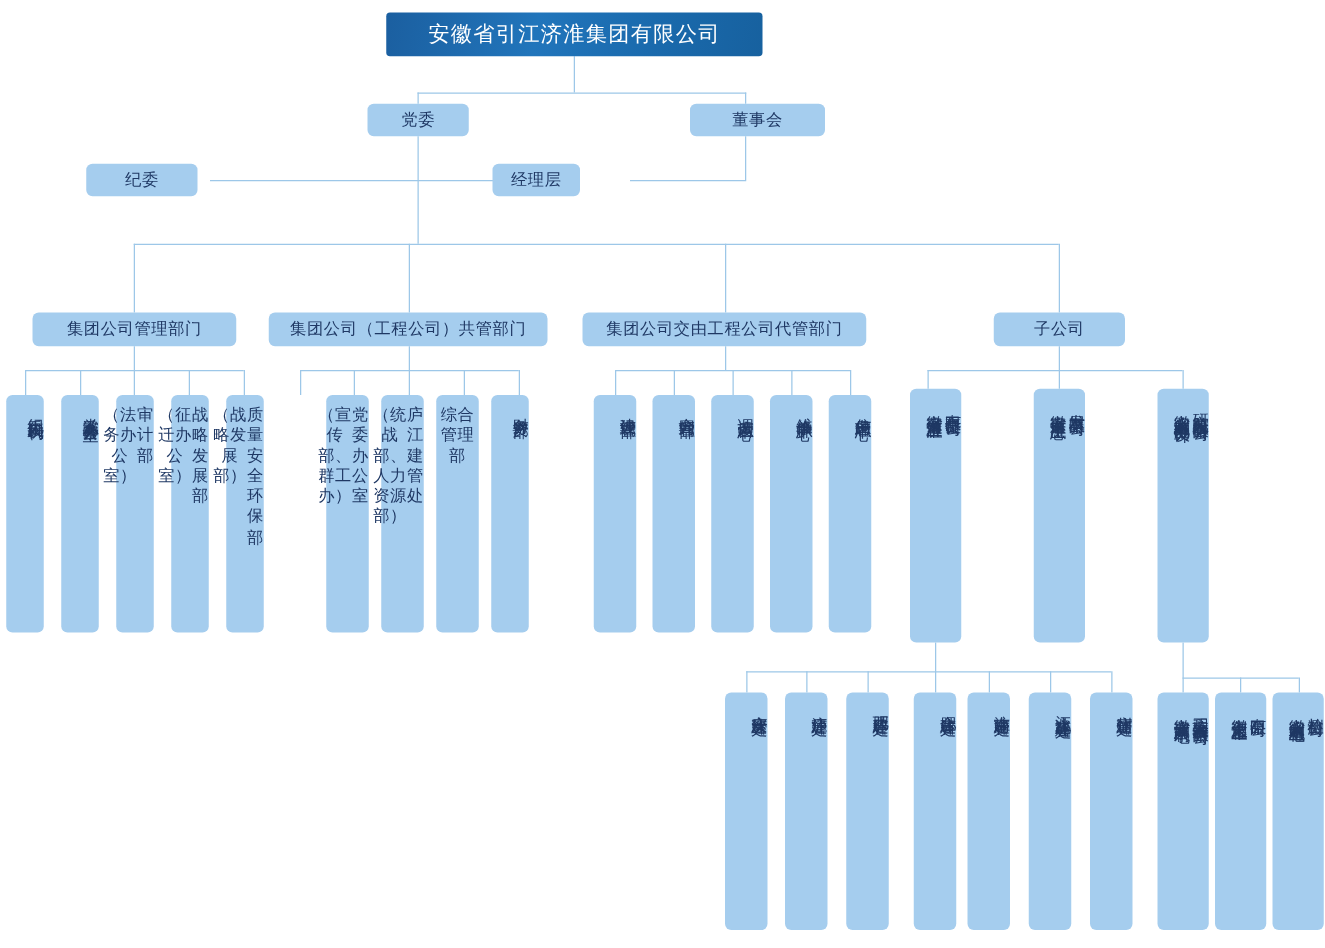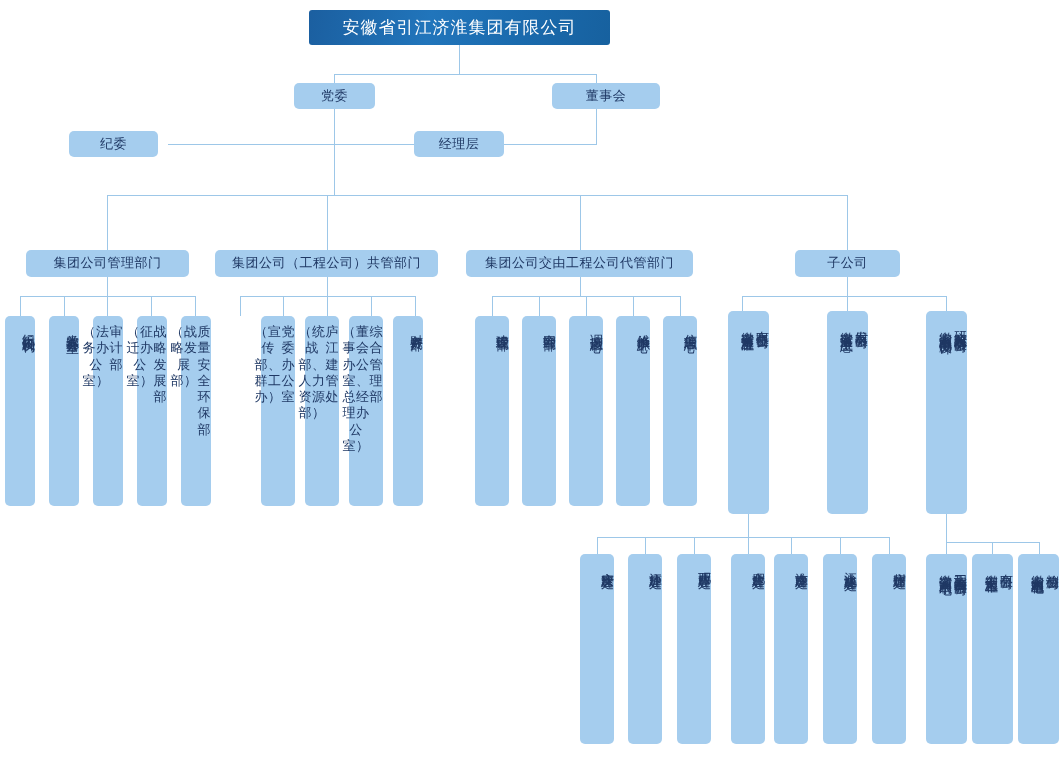--- a/index.html
+++ b/index.html
@@ -146,21 +146,21 @@
   <div class="ln lnh" style="left:946px;top:542px;width:93px;"></div>
   <div class="ln lnv" style="left:992px;top:542px;height:12px;"></div>
   <div class="ln lnv" style="left:1039px;top:542px;height:12px;"></div>
 
   <div class="box root" style="left:309px;top:10px;width:301px;height:35px;">安徽省引江济淮集团有限公司</div>
 
   <div class="box" style="left:294px;top:83px;width:81px;height:26px;">党委</div>
   <div class="box" style="left:552px;top:83px;width:108px;height:26px;">董事会</div>
 
   <div class="box" style="left:69px;top:131px;width:89px;height:26px;">纪委</div>
-  <div class="box" style="left:414px;top:131px;width:90px;height:26px;">经理层</div>
+  <div class="box" style="left:394px;top:131px;width:70px;height:26px;">经理层</div>
 
   <div class="box" style="left:26px;top:250px;width:163px;height:27px;text-align:right;">集团公司管理部门</div>
   <div class="box" style="left:466px;top:250px;width:227px;height:27px;">集团公司交由工程公司代管部门</div>
   <div class="box" style="left:215px;top:250px;width:223px;height:27px;">集团公司（工程公司）共管部门</div>
   <div class="box" style="left:795px;top:250px;width:105px;height:27px;">子公司</div>
 
   <div class="box vbox" style="left:5px;top:316px;width:30px;height:190px;">
     <span class="vmain">纪委内设机构</span>
   </div>
   <div class="box vbox" style="left:49px;top:316px;width:30px;height:190px;">
@@ -194,21 +194,20 @@
   </div>
   <div class="box" style="left:305px;top:316px;width:34px;height:190px;">
     <div class="vwrap">
       <span class="vmain">庐江建管处</span>
       <span class="vsub">（统战部、人力资源部）</span>
     </div>
   </div>
   <div class="box" style="left:349px;top:316px;width:34px;height:190px;">
     <div class="vwrap">
       <span class="vmain">综合管理部</span>
-      <span class="vsub">（董事会办公室、总经理办公室）</span>
     </div>
   </div>
   <div class="box vbox" style="left:393px;top:316px;width:30px;height:190px;">
     <span class="vmain">财务资产部</span>
   </div>
 
   <div class="box vbox" style="left:475px;top:316px;width:34px;height:190px;">
     <span class="vmain">建设管理部</span>
   </div>
   <div class="box vbox" style="left:522px;top:316px;width:34px;height:190px;">

